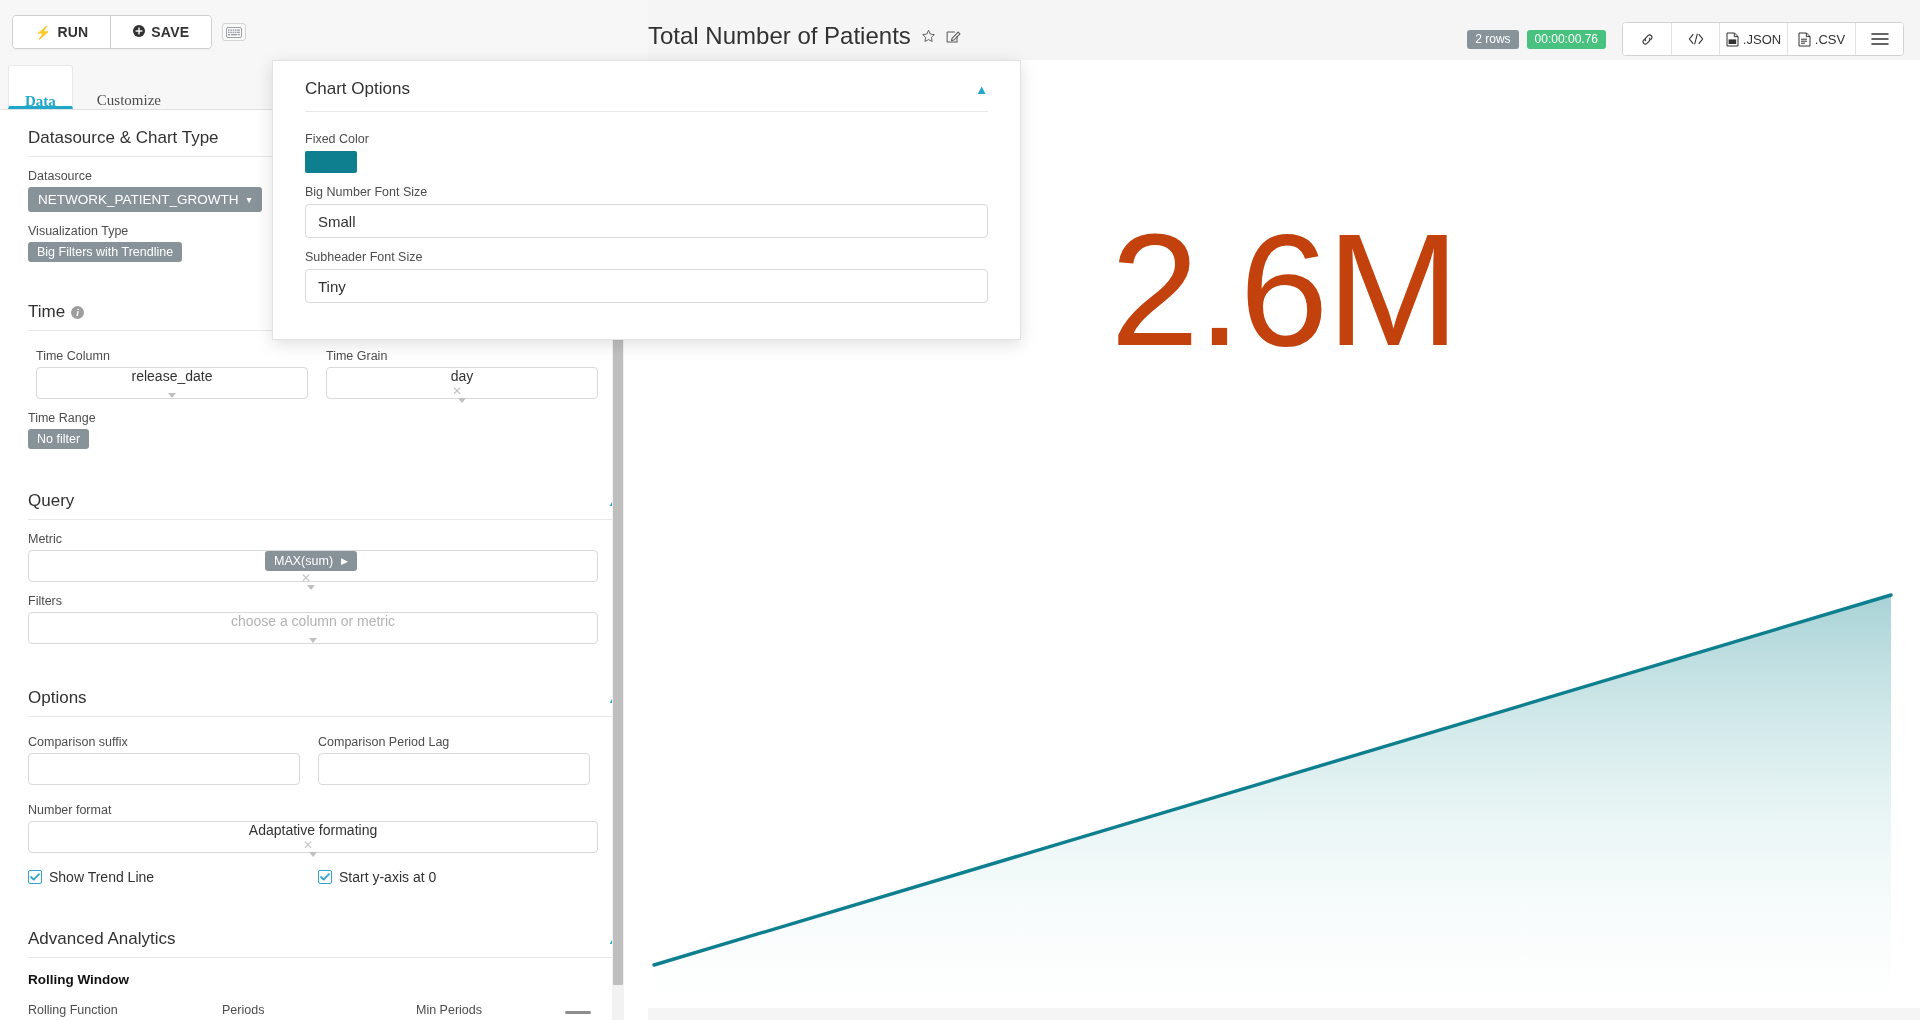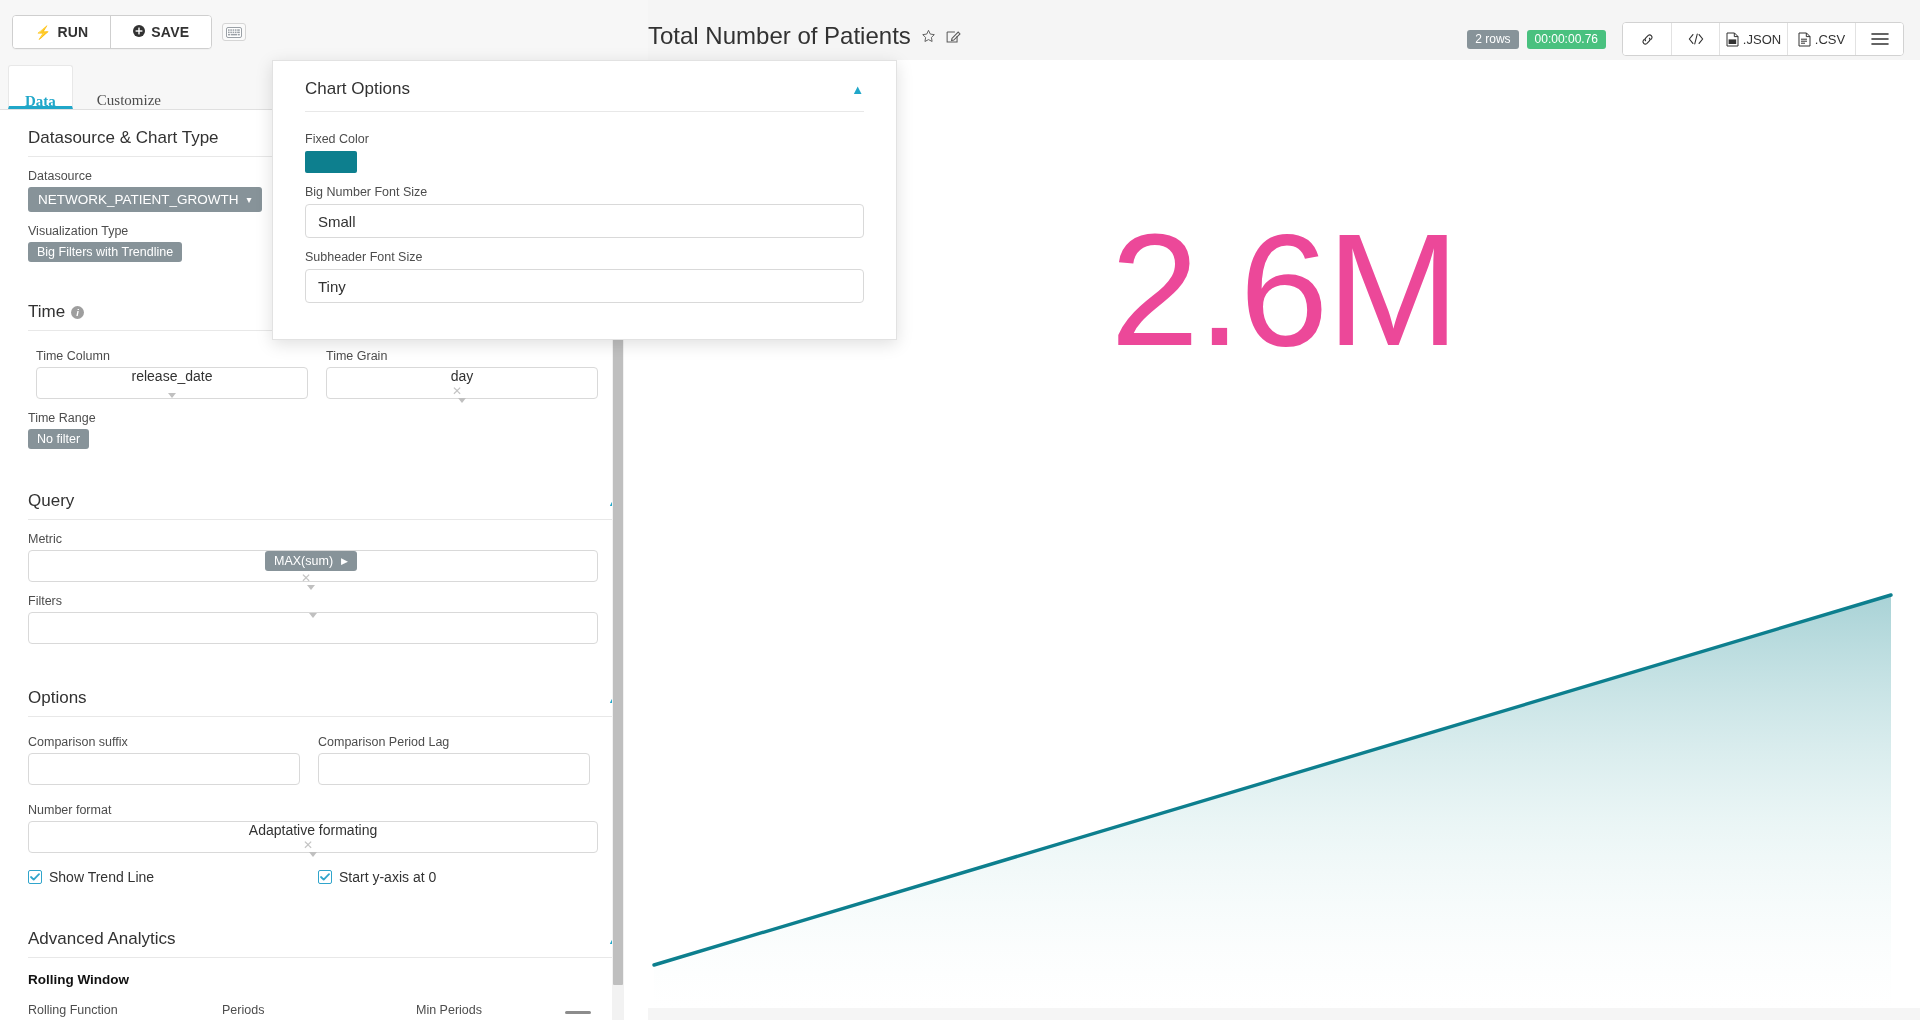--- a/index.html
+++ b/index.html
@@ -171,21 +171,21 @@
     background: #bfbfbf; border-radius: 1px;
   }
   .h-scroll-hint {
     position: absolute; left: 565px; bottom: 6px;
     width: 26px; height: 3px; background: #8c8c8c; border-radius: 2px;
   }
 
   
   .popover {
     position: absolute; left: 272px; top: 60px;
-    width: 625px; height: 280px;
+    width: 749px; height: 280px;
     background: #fff;
     border: 1px solid #e2e2e2;
     box-shadow: 0 4px 16px rgba(0,0,0,0.13);
     z-index: 50;
     padding: 0 32px;
   }
   .pop-head {
     display: flex; align-items: center; justify-content: space-between;
     padding: 18px 0 12px 0;
     border-bottom: 1px solid #e8e8e8;
@@ -254,21 +254,21 @@
     position: absolute; left: 0px; top: 60px;
     width: 1272px; height: 948px;
     background: #fff;
     overflow: hidden;
   }
   .bignum {
     position: absolute; left: 0; top: 150px;
     width: 100%;
     text-align: center;
     font-size: 160px; line-height: 1;
-    color: #ec4899;
+    color: #c2410c;
     letter-spacing: -2px;
   }
   .trend-svg { position: absolute; left: 0; bottom: 0; width: 1272px; height: 560px; }
 </style>
 </head>
 <body>
 
 <div id="app">
 
   <div class="left-panel">
@@ -377,20 +377,21 @@
             <span class="pill pill-sm" style="background:#879399;">
               <span>MAX(sum)</span>
               <span style="font-size:9px;">▶</span>
             </span>
           </span>
           <span class="clear">✕</span>
           <span class="arrow"></span>
         </div>
         <div class="fld-label">Filters</div>
         <div class="select" style="max-width:570px;">
+          <span class="ph">choose a column or metric</span>
           <span class="arrow"></span>
         </div>
 
         
         <div class="sec-head" style="margin-top:26px;">
           <span class="sec-head-inner">
               <span>Options</span>
             </span>
           <span class="caret">▲</span>
         </div>

